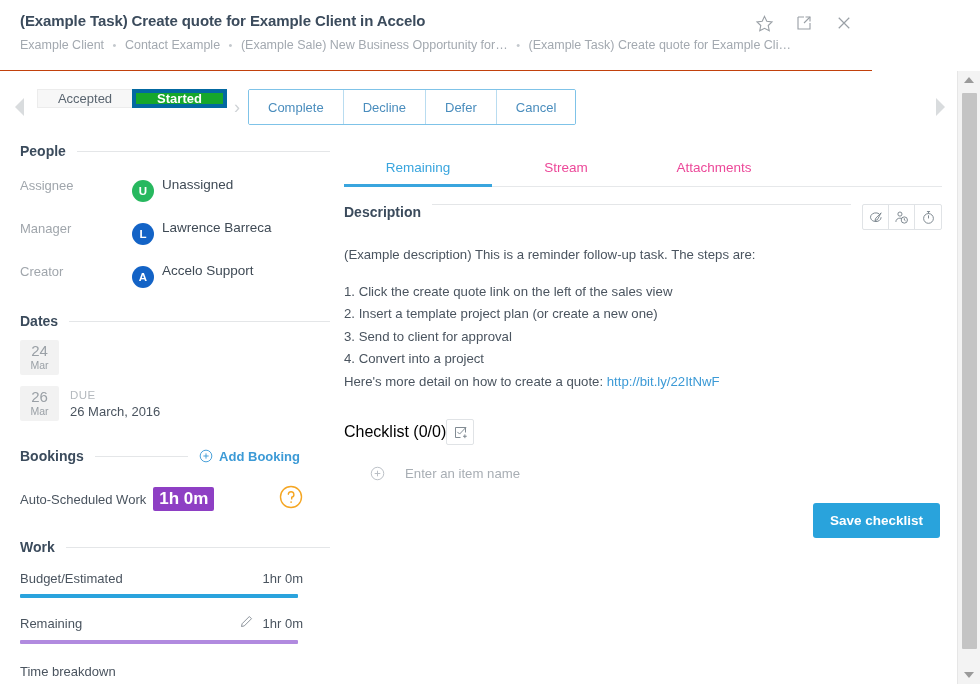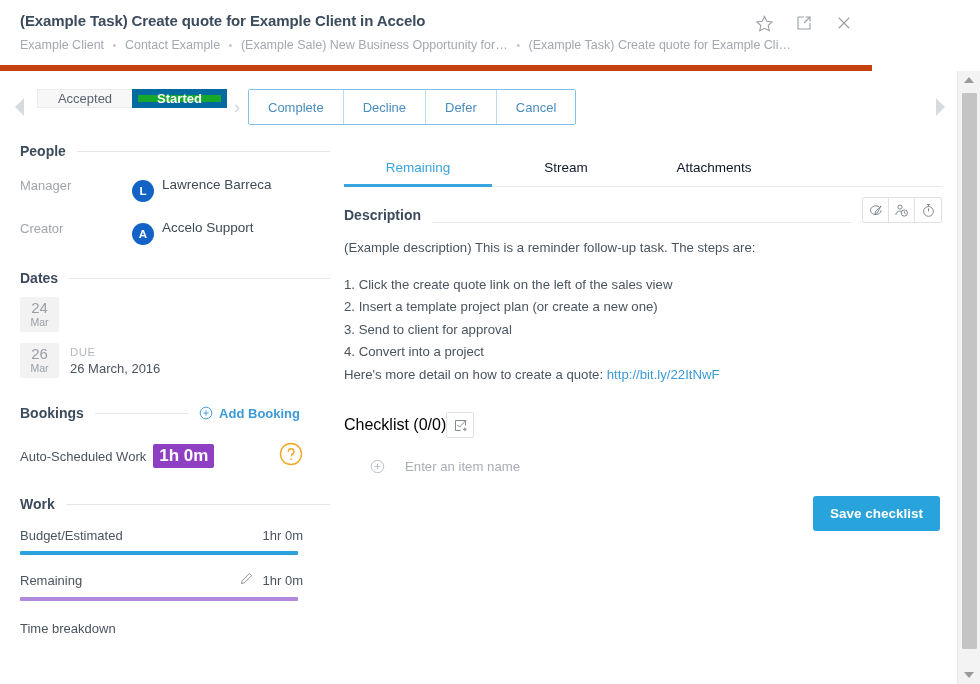--- a/index.html
+++ b/index.html
@@ -14,21 +14,21 @@
     position: relative;
     width: 980px; height: 684px;
     background: #fff;
     overflow: hidden;
   }
 
   
   .header {
     position: absolute; top: 0; left: 0; width: 872px; height: 71px;
     background: #fff;
-    border-bottom: 6px solid #c2410c;
+    border-bottom: 1px solid #c2410c;
   }
   .header-title {
     position: absolute; left: 20px; top: 12px;
     font-size: 15px; font-weight: bold; color: #3b4b5c;
     letter-spacing: -0.1px;
     white-space: nowrap;
   }
   .breadcrumb {
     position: absolute; left: 20px; top: 38px;
     font-size: 12.5px; color: #a3a9b0;
@@ -70,21 +70,21 @@
     padding: 0 16px;
     cursor: pointer;
     white-space: nowrap;
   }
   .st-accepted {
     background: #f7f7f7; color: #5a6570;
     border: 1px solid #ececec; border-right: none;
   }
   .st-started {
     background: #16a72b; color: #fff; font-weight: bold;
-    border: 6px solid #0369a1;
+    border: 4px solid #0369a1;
   }
   .chev-sep {
     width: 20px; display: flex; align-items: center; justify-content: center;
     color: #cfd3d6; font-size: 18px;
   }
   .action-group {
     display: flex; align-items: stretch;
     border: 1px solid #7fc3e8; border-radius: 2px;
     overflow: hidden;
     margin-left: 1px;
@@ -203,41 +203,41 @@
     background: #fff;
     overflow: hidden;
   }
   .tabs {
     display: flex; align-items: flex-end;
     height: 46px;
     border-bottom: 1px solid #e6e8ea;
     margin: 0 15px 0 14px;
   }
   .tab {
-    font-size: 13.5px; color: #0f172a;
+    font-size: 13.5px; color: #ec4899;
     padding: 0 0 11px 0;
     margin-right: 0;
     cursor: pointer;
     text-align: center;
     position: relative;
   }
   .tab.t1 { width: 148px; }
   .tab.t2 { width: 148px; }
   .tab.t3 { width: 148px; }
   .tab.active { color: #39a5de; }
   .tab.active::after {
     content: ""; position: absolute;
     left: 0; right: 0; bottom: -1px; height: 3px;
     background: #39a5de;
   }
 
   .panel { padding: 0 15px 0 14px; }
   .desc-head {
-    display: flex; align-items: flex-end;
-    margin-top: 10px;
+    display: flex; align-items: flex-start;
+    margin-top: 17px;
   }
   .desc-head .t {
     font-size: 14px; font-weight: bold; color: #3b4b5c; white-space: nowrap;
   }
   .desc-head .rule { flex: 1; height: 1px; background: #e4e6e8; margin: 0 11px; }
   .icon-group {
     display: flex; align-items: stretch;
     border: 1px solid #e0e3e6; border-radius: 2px;
     background: #fff;
   }
@@ -371,20 +371,26 @@
   </div>
 
   <div class="sidebar">
 
     <div class="people">
       <div class="sec-head">
         <span class="sec-title">People</span>
         <span class="sec-rule"></span>
       </div>
 
+      <div class="prow">
+        <div class="plabel">Assignee</div>
+        <div class="pvalue">
+          <span class="avatar" style="background:#27b85f">U</span><span>Unassigned</span>
+        </div>
+      </div>
 
       <div class="prow">
         <div class="plabel">Manager</div>
         <div class="pvalue" style="max-width:145px">
           <span class="avatar" style="background:#1363c6">L</span><span>Lawrence Barreca</span>
         </div>
       </div>
 
       <div class="prow">
         <div class="plabel">Creator</div>

